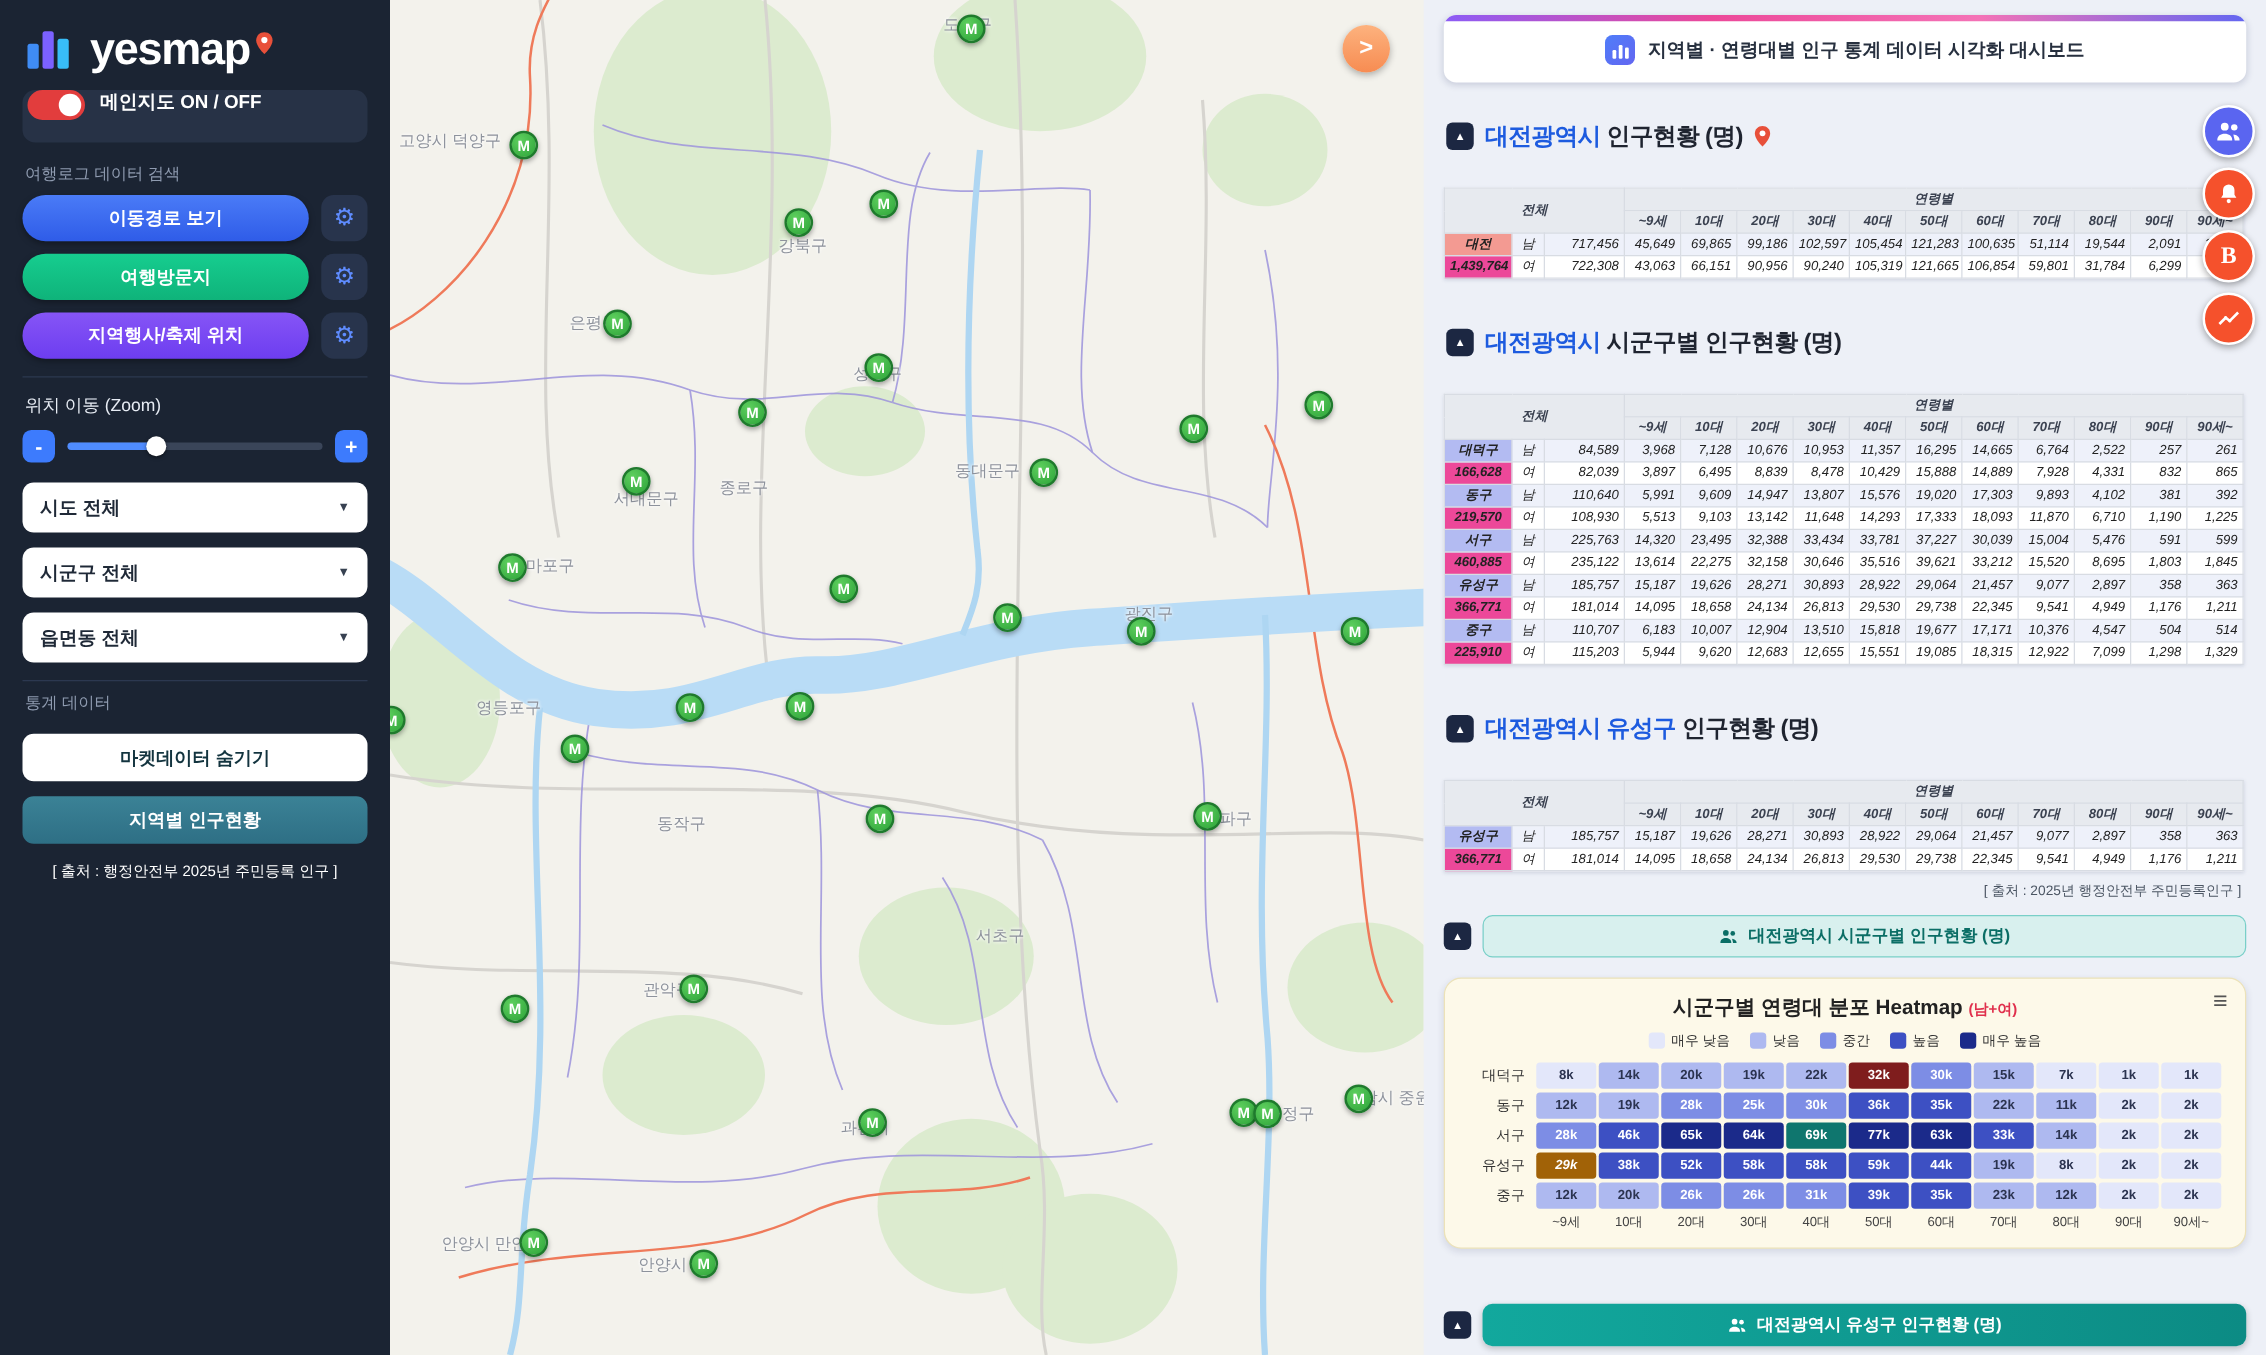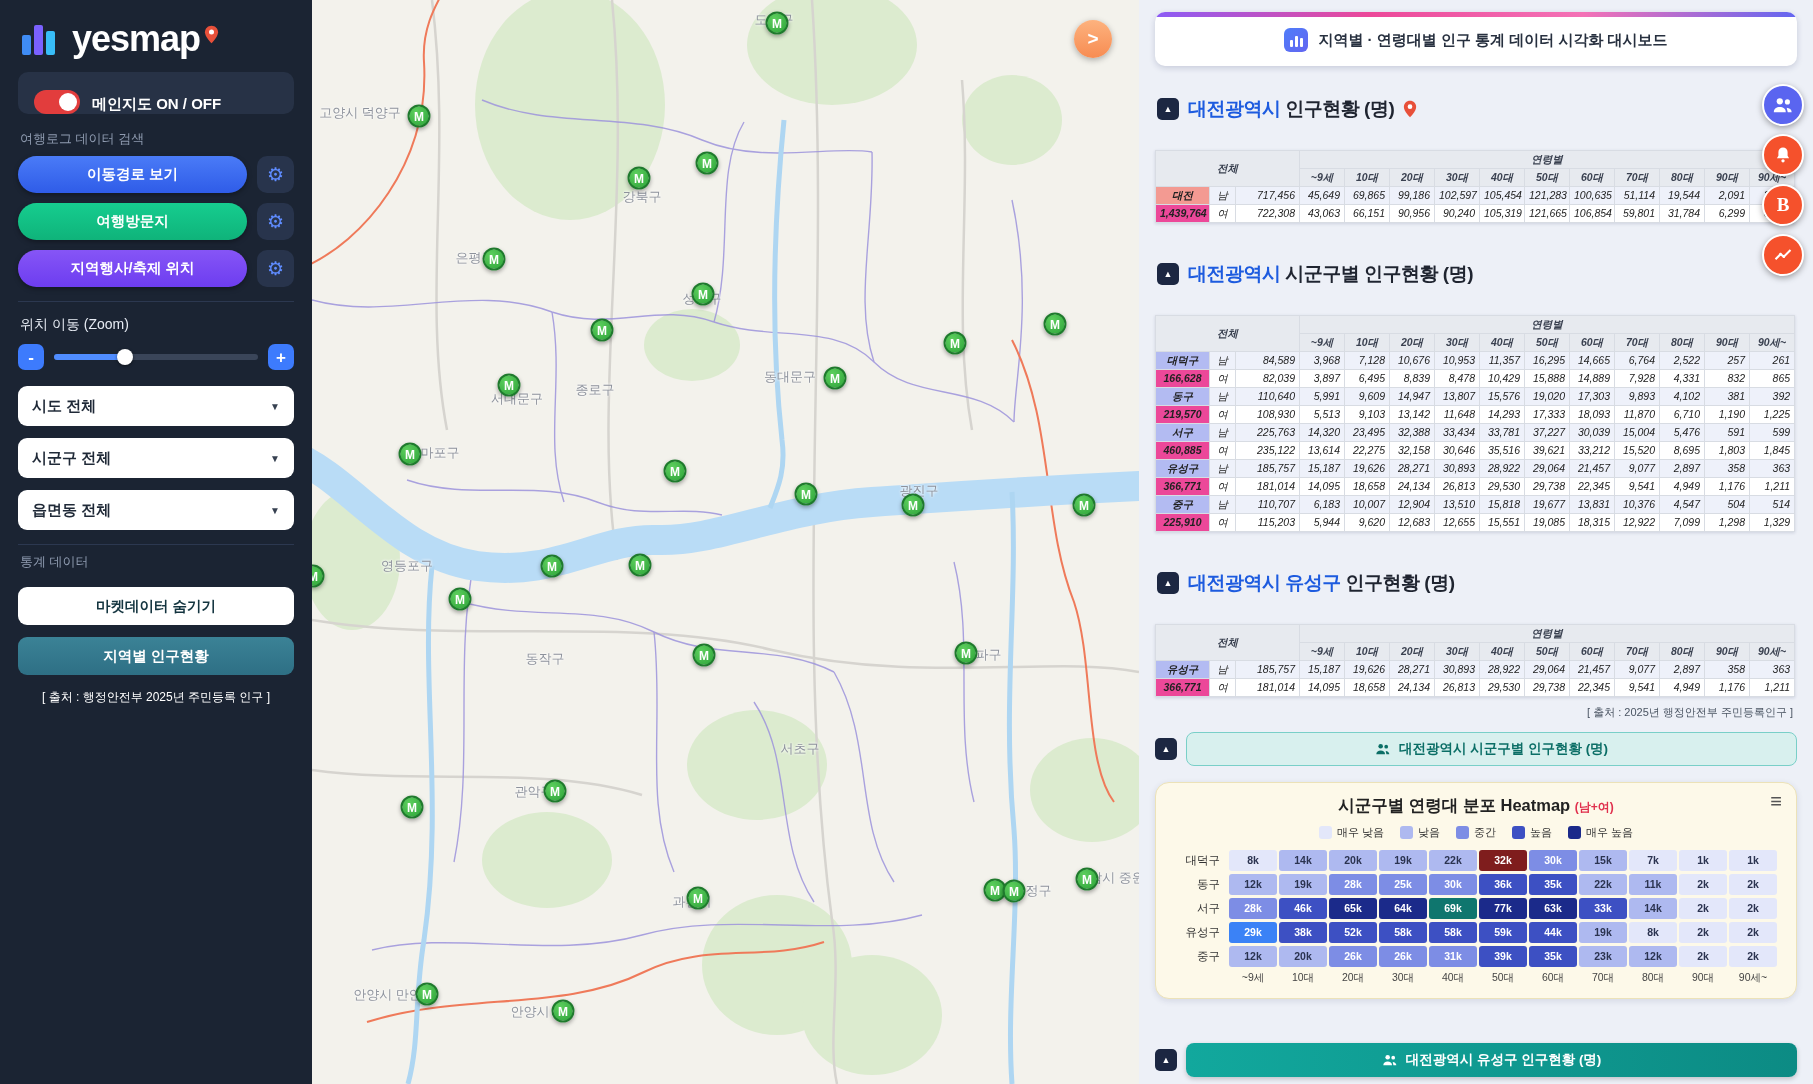--- a/index.html
+++ b/index.html
@@ -4,21 +4,21 @@
 <style>
   * { margin:0; padding:0; box-sizing:border-box; }
   html,body { width:1813px; height:1084px; overflow:hidden; font-family:"Liberation Sans", sans-serif; }
   #app { position:relative; width:1813px; height:1084px; background:#e9ecf3; overflow:hidden; }
 
   
   .sidebar { position:absolute; left:0; top:0; width:312px; height:100%; background:#1b2433; padding:14px 18px; z-index:30; }
   .logo-row { display:flex; align-items:flex-end; gap:8px; padding:4px 2px 14px; }
   .logo-text { color:#fff; font-size:36px; font-weight:bold; letter-spacing:-1px; line-height:38px; }
   .logo-pin { margin-left:-4px; margin-bottom:14px; }
-  .toggle-card { display:flex; align-items:flex-end; gap:12px; background:#273246; border-radius:10px; height:42px; padding:0 16px; margin-bottom:16px; }
+  .toggle-card { display:flex; align-items:flex-start; gap:12px; background:#273246; border-radius:10px; height:42px; padding:0 4px; margin-bottom:16px; }
   .toggle-pill { position:relative; width:46px; height:24px; background:#e23d3d; border-radius:12px; flex:0 0 auto; cursor:pointer; }
   .toggle-knob { position:absolute; right:3px; top:3px; width:18px; height:18px; background:#fff; border-radius:50%; }
   .toggle-label { color:#fff; font-weight:bold; font-size:15px; }
   .side-label { color:#8f9bb0; font-size:13px; margin:8px 2px 8px; }
   .side-label.white { color:#e7ecf4; font-size:14px; margin-top:14px; }
   .btn-row { display:flex; gap:10px; margin-bottom:10px; }
   .pill-btn { flex:1; height:37px; border:none; border-radius:19px; color:#fff; font-weight:bold; font-size:14.5px; cursor:pointer; font-family:inherit; box-shadow:0 2px 5px rgba(0,0,0,.35); }
   .gear-btn { width:37px; height:37px; border:none; border-radius:10px; background:#28344c; cursor:pointer; display:flex; align-items:center; justify-content:center; }
   .gear-glyph { color:#5f8cff; font-size:19px; line-height:1; }
   .side-div { border:none; border-top:1px solid #2c3850; margin:14px 0 6px; }
@@ -546,21 +546,21 @@
             <tr class="row-m">
               <td class="cell-region region-purple">중구</td>
               <td class="cell-gender">남</td>
               <td class="cell-sum">110,707</td>
               <td class="cell-val">6,183</td>
               <td class="cell-val">10,007</td>
               <td class="cell-val">12,904</td>
               <td class="cell-val">13,510</td>
               <td class="cell-val">15,818</td>
               <td class="cell-val">19,677</td>
-              <td class="cell-val">13,831</td>
+              <td class="cell-val">17,171</td>
               <td class="cell-val">10,376</td>
               <td class="cell-val">4,547</td>
               <td class="cell-val">504</td>
               <td class="cell-val">514</td>
             </tr>
             <tr class="row-f">
               <td class="cell-total">225,910</td>
               <td class="cell-gender">여</td>
               <td class="cell-sum">115,203</td>
               <td class="cell-val">5,944</td>
@@ -738,21 +738,21 @@
             <div class="hm-cell" style="background: #0f766e; color: rgb(255, 255, 255);">69k</div>
             <div class="hm-cell" style="background: rgb(27, 42, 138); color: rgb(255, 255, 255);">77k</div>
             <div class="hm-cell" style="background: rgb(27, 42, 138); color: rgb(255, 255, 255);">63k</div>
             <div class="hm-cell" style="background: rgb(61, 80, 195); color: rgb(255, 255, 255);">33k</div>
             <div class="hm-cell" style="background: rgb(174, 185, 240); color: rgb(43, 51, 80);">14k</div>
             <div class="hm-cell" style="background: rgb(227, 231, 250); color: rgb(43, 51, 80);">2k</div>
             <div class="hm-cell" style="background: rgb(227, 231, 250); color: rgb(43, 51, 80);">2k</div>
           </div>
           <div class="hm-row">
             <div class="hm-rowlab">유성구</div>
-            <div class="hm-cell" style="background: #3b82f6; color: rgb(255, 255, 255);">29k</div>
+            <div class="hm-cell" style="background: #a16207; color: rgb(255, 255, 255); font-style: italic;">29k</div>
             <div class="hm-cell" style="background: rgb(61, 80, 195); color: rgb(255, 255, 255);">38k</div>
             <div class="hm-cell" style="background: rgb(61, 80, 195); color: rgb(255, 255, 255);">52k</div>
             <div class="hm-cell" style="background: rgb(61, 80, 195); color: rgb(255, 255, 255);">58k</div>
             <div class="hm-cell" style="background: rgb(61, 80, 195); color: rgb(255, 255, 255);">58k</div>
             <div class="hm-cell" style="background: rgb(61, 80, 195); color: rgb(255, 255, 255);">59k</div>
             <div class="hm-cell" style="background: rgb(61, 80, 195); color: rgb(255, 255, 255);">44k</div>
             <div class="hm-cell" style="background: rgb(174, 185, 240); color: rgb(43, 51, 80);">19k</div>
             <div class="hm-cell" style="background: rgb(227, 231, 250); color: rgb(43, 51, 80);">8k</div>
             <div class="hm-cell" style="background: rgb(227, 231, 250); color: rgb(43, 51, 80);">2k</div>
             <div class="hm-cell" style="background: rgb(227, 231, 250); color: rgb(43, 51, 80);">2k</div>

